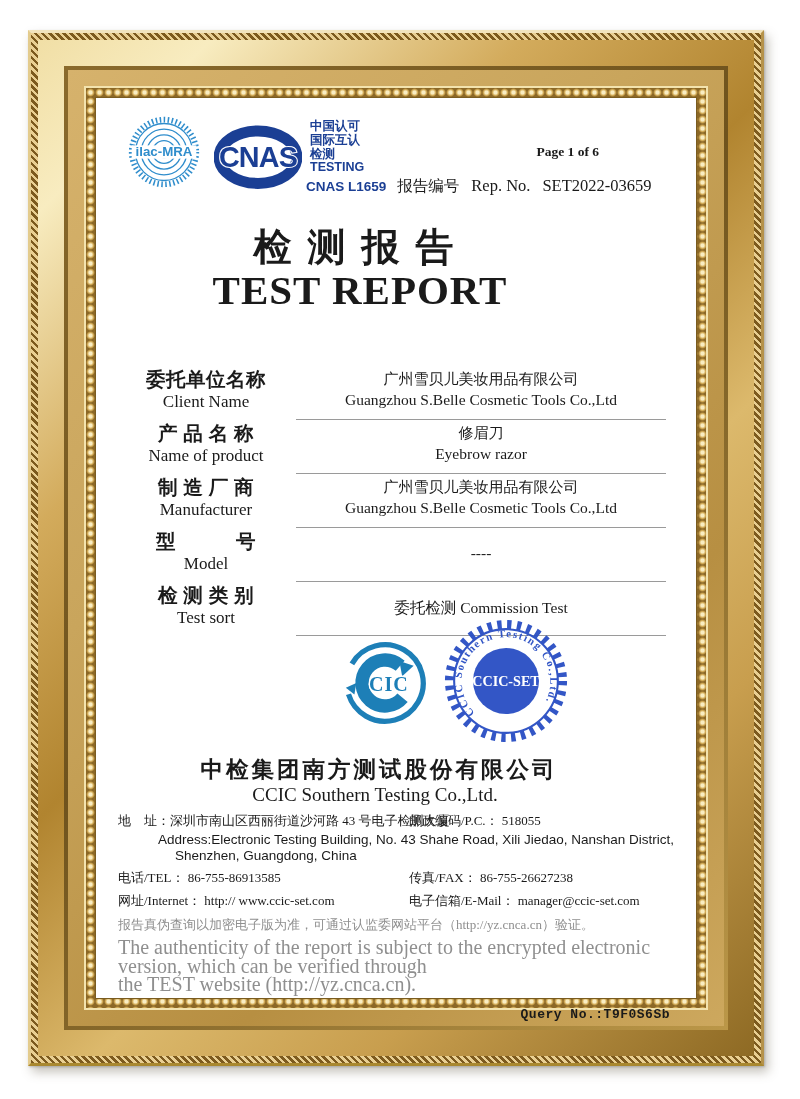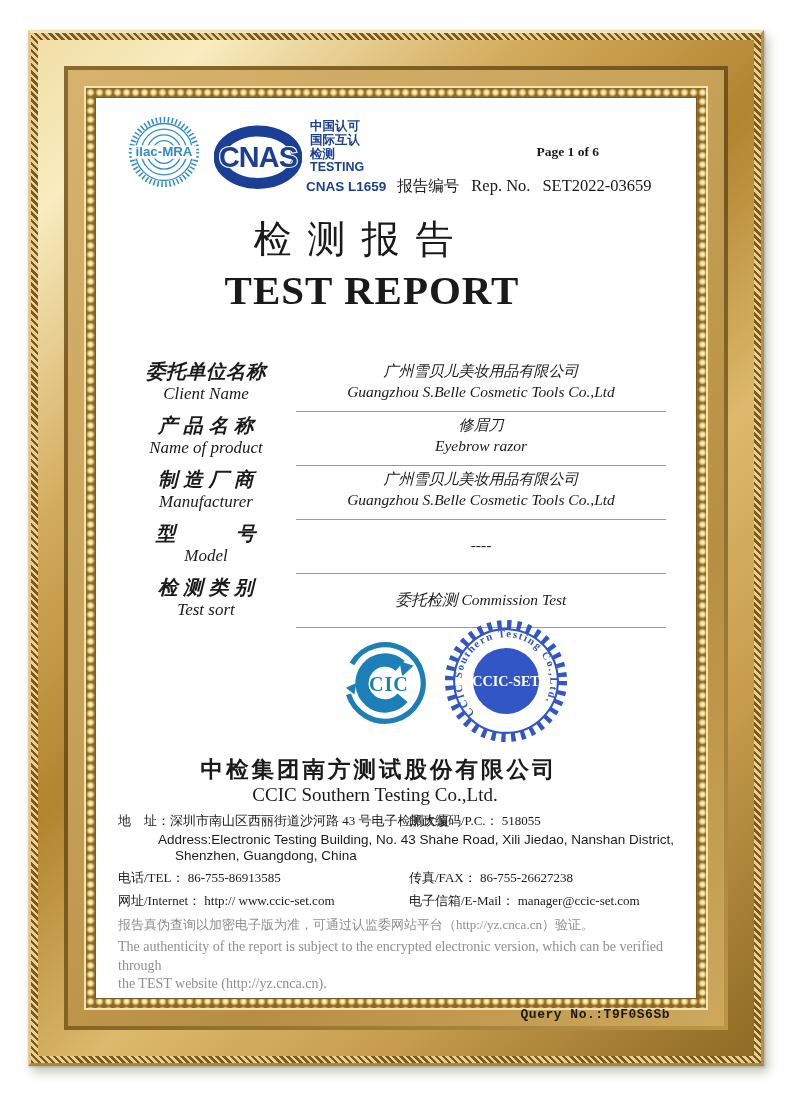--- a/index.html
+++ b/index.html
@@ -29,26 +29,26 @@
   .hdr-logos { position:absolute; top:15px; left:30px; display:flex; align-items:flex-start; }
   .cnas-svg  { margin-left:12px; margin-top:10px; }
   .acc-block { margin-left:8px; margin-top:7px; font-family:"Liberation Sans",sans-serif;
                font-weight:bold; color:#1b3f94; font-size:12.5px; line-height:13.8px; }
   .repno-line{ position:absolute; left:210px; top:78px; white-space:nowrap; }
   .repno-line .code { font-family:"Liberation Sans",sans-serif; font-weight:bold; color:#1b3f94; font-size:13.5px; }
   .repno-line .cn   { font-size:15.5px; margin-left:7px; }
   .repno-line .en   { font-size:16.5px; margin-left:8px; }
   .page-label { position:absolute; top:46px; right:97px; font-size:13.5px; font-weight:bold; }
 
-  .title-cn { position:absolute; top:116px; left:0; width:515px; text-align:center;
-              font-size:38px; font-weight:normal; letter-spacing:16px; text-indent:16px; }
-  .title-en { position:absolute; top:168px; left:16px; width:520px; text-align:center;
+  .title-cn { position:absolute; top:124px; left:0; width:515px; text-align:center;
+              font-size:38px; font-weight:bold; letter-spacing:16px; text-indent:16px; }
+  .title-en { position:absolute; top:168px; left:4px; width:520px; text-align:center;
               font-size:41px; font-weight:bold; letter-spacing:1px; }
 
-  .form { position:absolute; top:260px; left:20px; width:550px;font-style:italic; }
+  .form { position:absolute; top:268px; left:20px; width:550px; }
   .frow { height:54px; display:flex; }
   .flabel { width:180px; text-align:center; padding-top:2px; }
   .lcn { font-size:19.5px; font-weight:600; letter-spacing:.5px; line-height:23px; }
   .len { font-size:17px; line-height:21px; }
   .fvalue { flex:1; border-bottom:1px solid #9a9a9a; text-align:center; padding-top:3px; }
   .vcn { font-size:15px; line-height:20px; }
   .ven { font-size:15.5px; line-height:21px; }
   .fvalue.single { padding-top:16px; font-size:15.5px; }
 
   .stamp-ccic { position:absolute; left:246px; top:542px; opacity:.96; }
@@ -58,21 +58,21 @@
            font-family:"Liberation Sans",sans-serif; font-weight:bold; font-size:22.5px; letter-spacing:3px; }
   .co-en { position:absolute; top:686px; left:0; width:558px; text-align:center; font-size:19px; }
 
   .foot { position:absolute; top:714px; left:22px; width:556px; font-size:13px; }
   .fl { position:relative; min-height:16px; }
   .fr2 { position:absolute; left:291px; top:0; white-space:nowrap; }
   .sans { font-family:"Liberation Sans",sans-serif; font-size:13.5px; }
   .indent { padding-left:57px; }
   .grey { color:#8f8f8f; }
   .vcn-line { margin-top:6px; font-size:13px; }
-  .ven-line { font-size:14px; line-height:18.5px; }
+  .ven-line { font-size:20px; line-height:18.5px; }
   .query { margin-top:13px; text-align:right; padding-right:4px;
            font-family:"Liberation Mono",monospace; font-weight:bold; font-size:13px; letter-spacing:.5px; }
   .mt2{margin-top:2px;text-align:right;} .mt4{margin-top:4px;} .mt5{margin-top:5px;}
 </style>
 </head>
 <body>
 
 <div class="frame-wrap">
  <div class="f-edge">
   <div class="f-rope">

